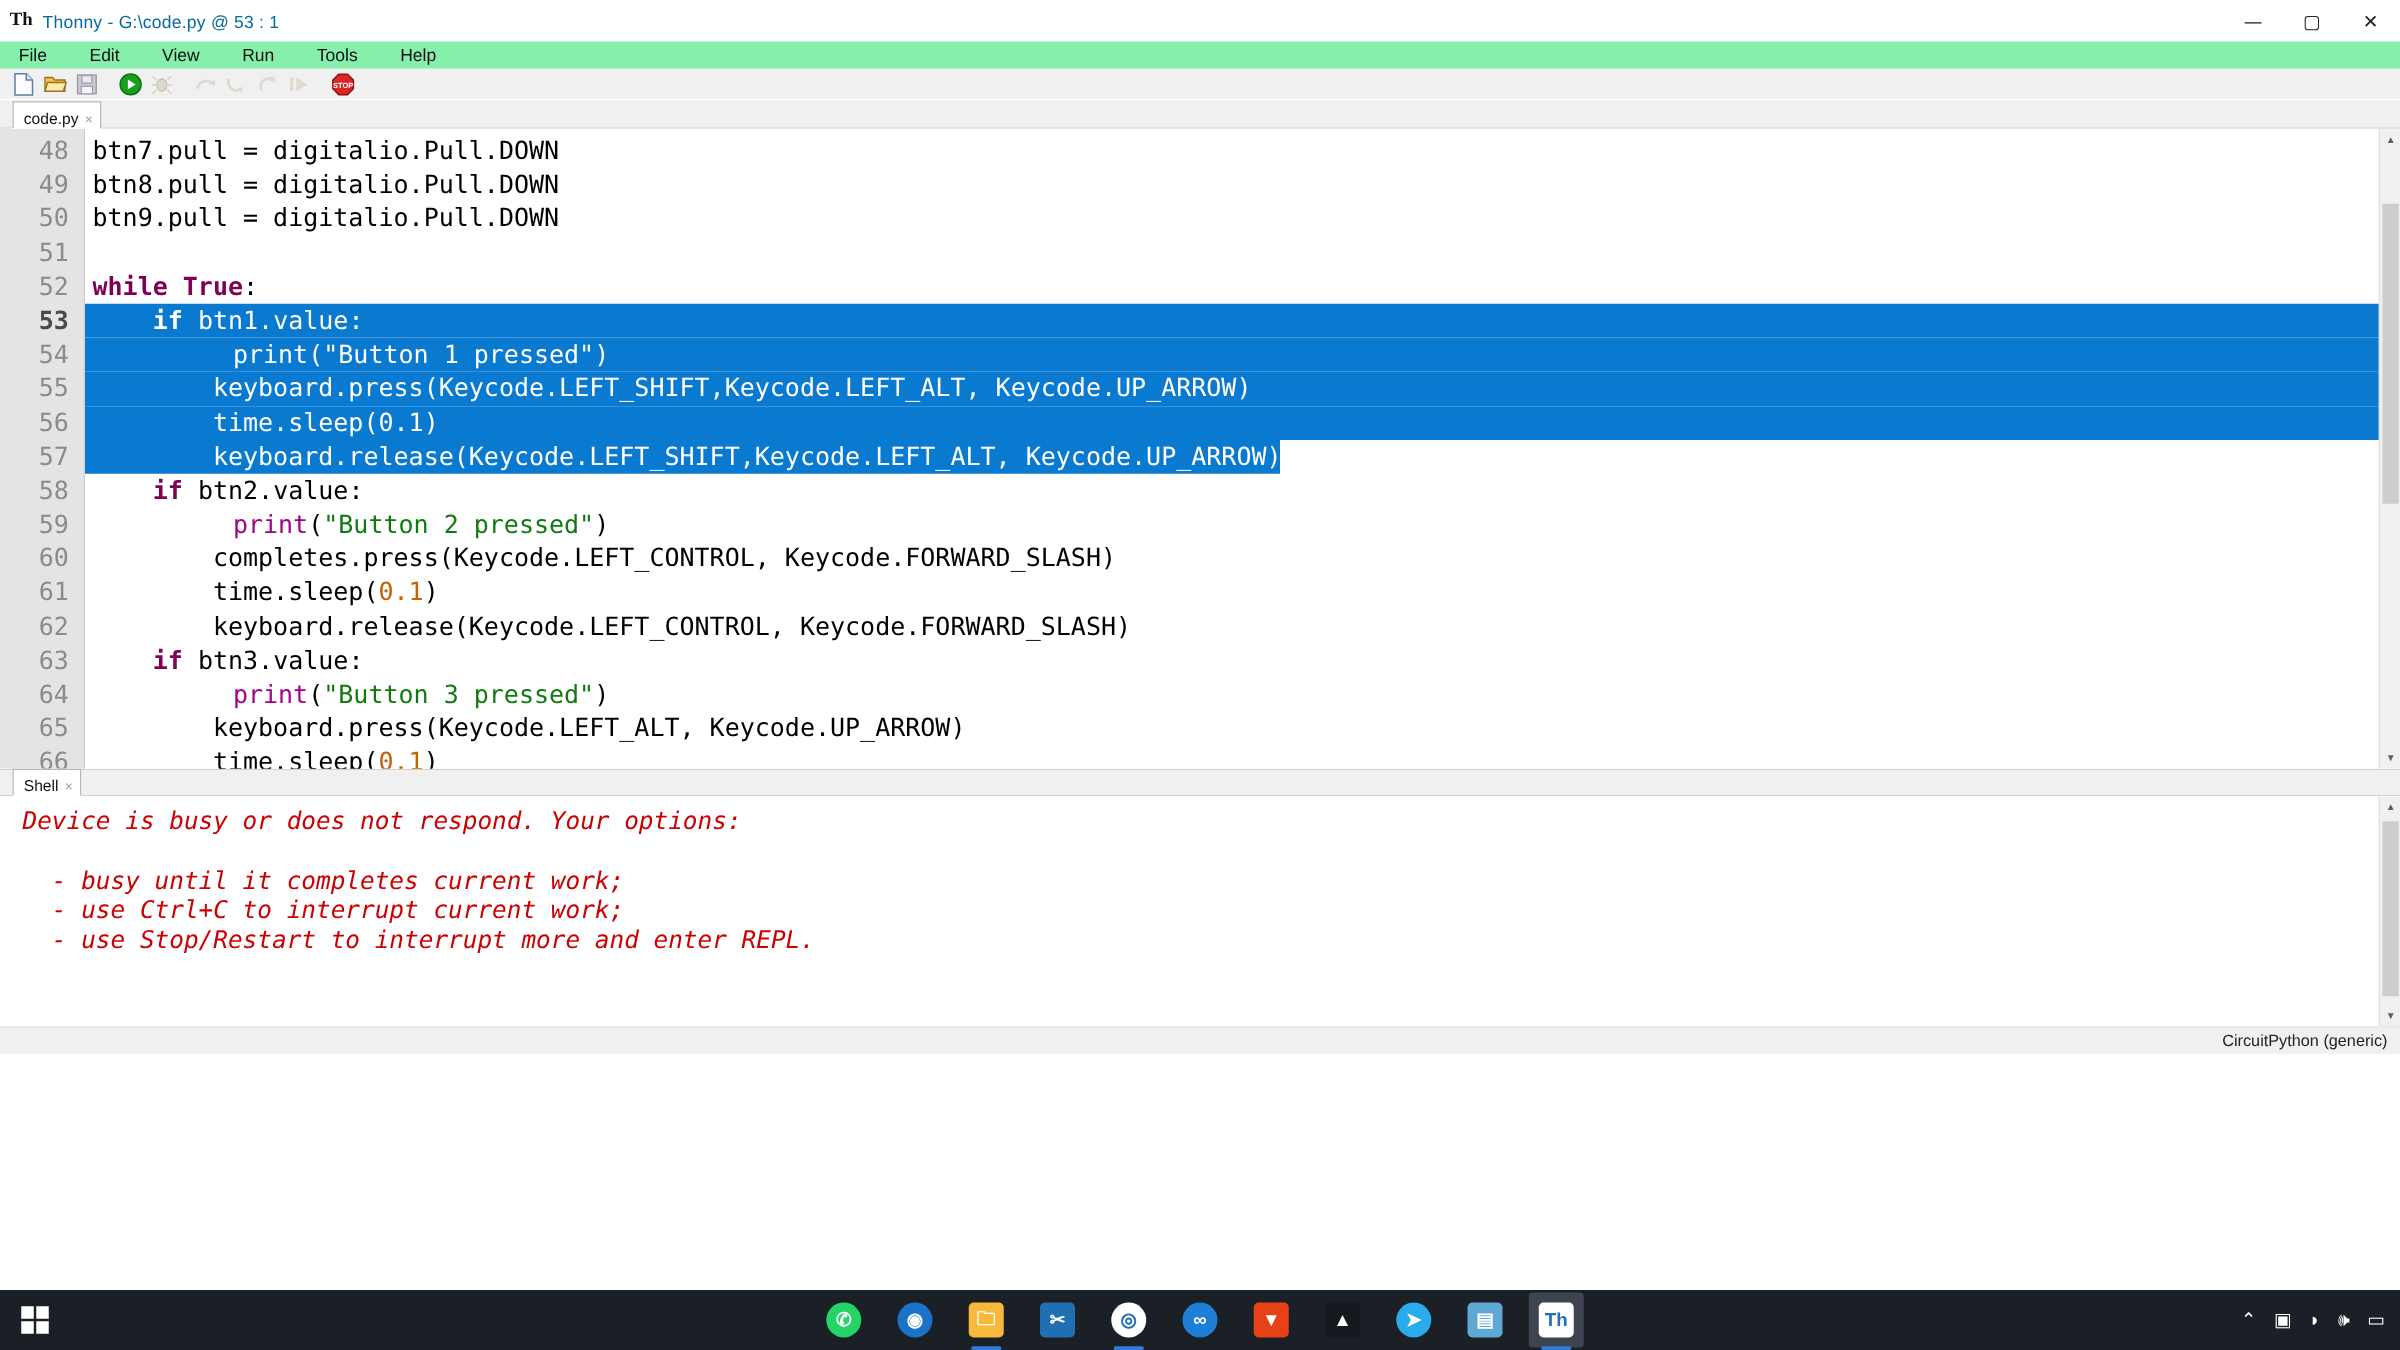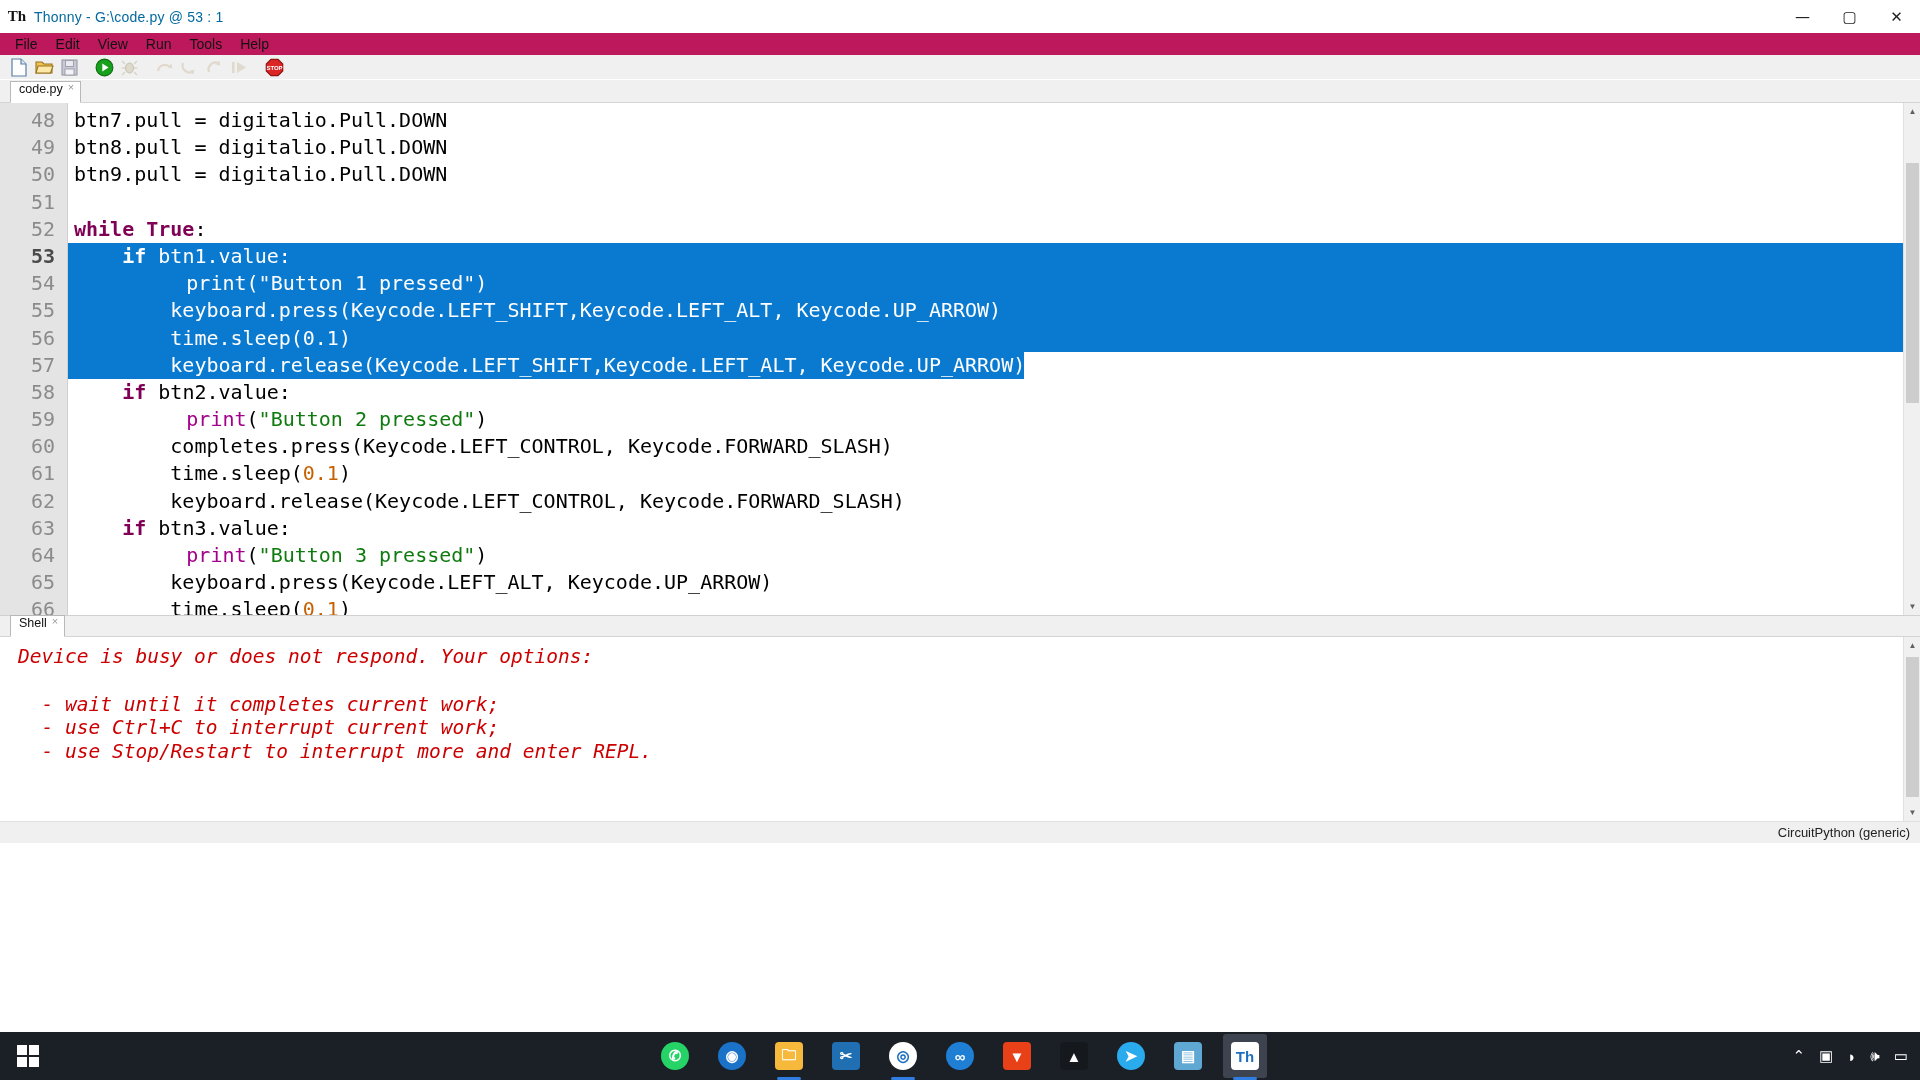--- a/index.html
+++ b/index.html
@@ -39,23 +39,24 @@
   .win-btn {
     width: 47px; height: 33px;
     display: flex; align-items: center; justify-content: center;
     font-size: 15px; color: #222;
     font-family: "DejaVu Sans", sans-serif;
   }
 
   
   .menubar {
     height: 22px;
-    background: #be185d;
+    background: #86efac;
     display: flex; align-items: center;
     padding-left: 6px;
+    gap: 16px;
   }
   .menu-item {
     font-size: 14px; color: #111;
     padding: 2px 9px 3px 9px;
     white-space: nowrap;
   }
 
   
   .toolbar {
     height: 25px;
@@ -79,21 +80,21 @@
     background: #f0f0f0;
     display: flex; align-items: flex-end;
     padding-left: 10px;
     border-bottom: 1px solid #d4d4d4;
   }
   .tab {
     height: 22px;
     background: #ffffff;
     border: 1px solid #b8b8b8;
     border-bottom: 1px solid #ffffff;
-    display: flex; align-items: flex-start;
+    display: flex; align-items: flex-end;
     padding: 0 6px 0 8px;
     font-size: 12.5px;
     color: #111;
     gap: 5px;
     position: relative;
     top: 1px;
   }
   .tab-close { color: #9a9a9a; font-size: 11px; line-height: 1; }
 
   
@@ -411,21 +412,21 @@
 </div>
 
 <div class="shell-tabstrip">
   <div class="tab">
     <span>Shell</span>
     <span class="tab-close">×</span>
   </div>
 </div>
 
 <div class="shell-wrap">
-  <div class="shell-body" id="shellbody"><div>Device is busy or does not respond. Your options:</div><div> </div><div>  - wait until it completes current work;</div><div>  - use Ctrl+C to interrupt current work;</div><div>  - use Stop/Restart to interrupt more and enter REPL.</div></div>
+  <div class="shell-body" id="shellbody"><div>Device is busy or does not respond. Your options:</div><div> </div><div>  - busy until it completes current work;</div><div>  - use Ctrl+C to interrupt current work;</div><div>  - use Stop/Restart to interrupt more and enter REPL.</div></div>
   <div class="vscroll">
     <div class="arrow">▲</div>
     <div class="thumb" style="top:20px;height:140px"></div>
     <div class="arrow bot">▼</div>
   </div>
 </div>
 
 <div class="statusbar">
   <span>CircuitPython (generic)</span>
 </div>

